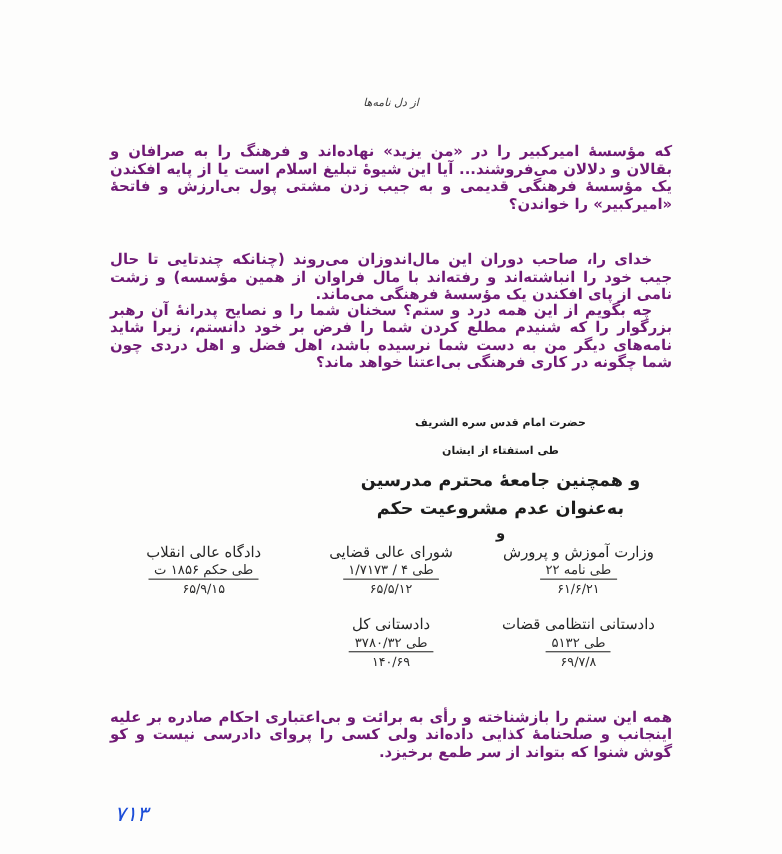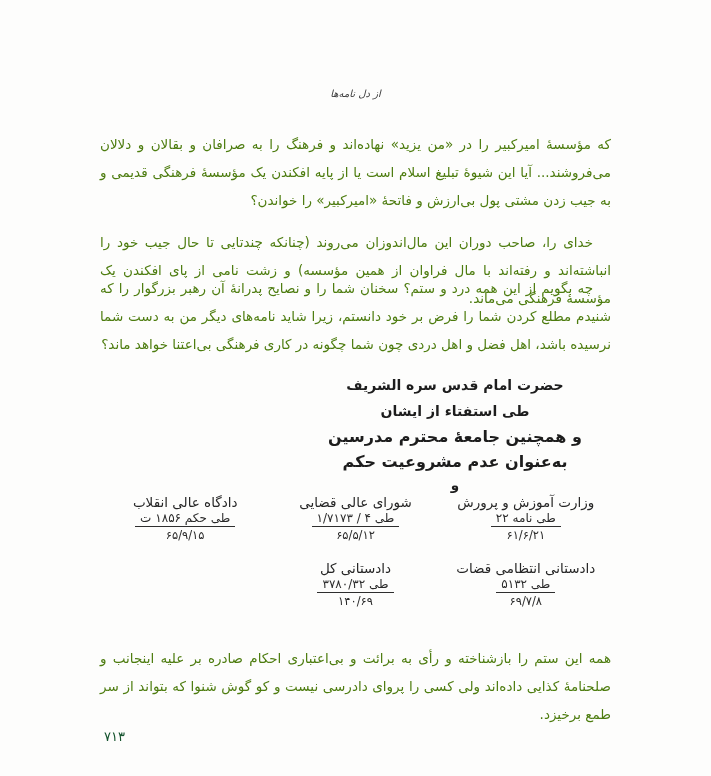--- a/index.html
+++ b/index.html
@@ -20,33 +20,34 @@
     text-align: center;
     font-size: 10px; color: #3c3c3c;
     direction: rtl;
     font-style: italic;
   }
   .body-text {
     position: absolute; left: 100px; width: 511px;
     direction: rtl;
     text-align: justify;
     font-size: 13.5px;
-    line-height: 28px;
-    color: #4d7c0f;
+    line-height: 16px;
+    color: #701a75;
+    font-weight: bold;
   }
   #para-1 { top: 116px; }
   #para-2 { top: 188px; text-indent: 18px; margin-top: 40px; }
   #para-3 { top: 260px; text-indent: 18px; }
   #closing-para { top: 630px; }
   .heading-block {
     position: absolute; top: 372px; left: 300px; width: 310px;
     direction: rtl; text-align: center;
     color: #1d1d1d;
   }
-  .heading-line-lg { font-weight: bold; font-size: 14px; line-height: 26px; }
+  .heading-line-lg { font-weight: bold; font-size: 10px; line-height: 26px; }
   .heading-line-sm { font-weight: bold; font-size: 16px;   line-height: 25px; }
   .heading-line-xs { font-weight: bold; font-size: 13.5px; line-height: 22px; }
   .authorities-row {
     position: absolute; left: 100px; width: 511px;
     direction: rtl;
     display: grid;
     grid-template-columns: 1fr 1fr 1fr;
   }
   #authorities-row-1 { top: 494px; }
   #authorities-row-2 { top: 560px; }
@@ -66,22 +67,23 @@
     white-space: nowrap;
   }
   .frac-den {
     display: block;
     font-size: 11.5px;
     padding-top: 1px;
     white-space: nowrap;
   }
   .page-number {
     position: absolute; top: 729px; left: 104px;
-    font-size: 13px; color: #14532d;
+    font-size: 19px; color: #1d4ed8;
     direction: rtl;
+    font-style: italic;
   }
 </style>
 </head>
 <body>
 
 <div class="page">
 
   <div class="running-head">از دل نامه‌ها</div>
 
   <p class="body-text" id="para-1">که مؤسسۀ امیرکبیر را در «من یزید» نهاده‌اند و فرهنگ را به صرافان و بقالان و دلالان می‌فروشند... آیا این شیوۀ تبلیغ اسلام است یا از پایه افکندن یک مؤسسۀ فرهنگی قدیمی و به جیب زدن مشتی پول بی‌ارزش و فاتحۀ «امیرکبیر» را خواندن؟</p>

